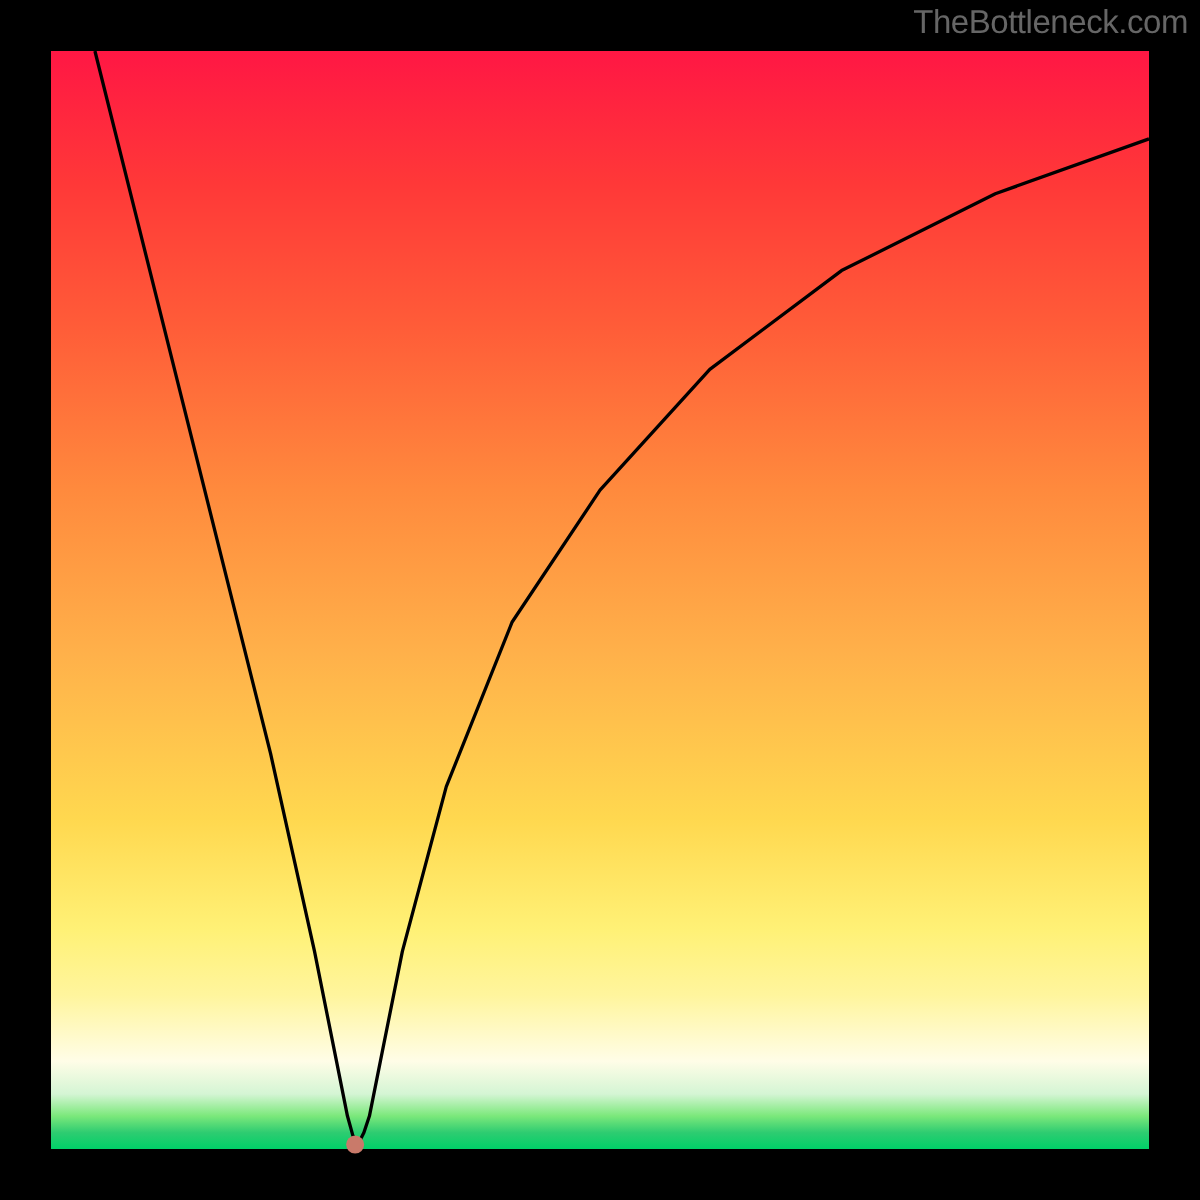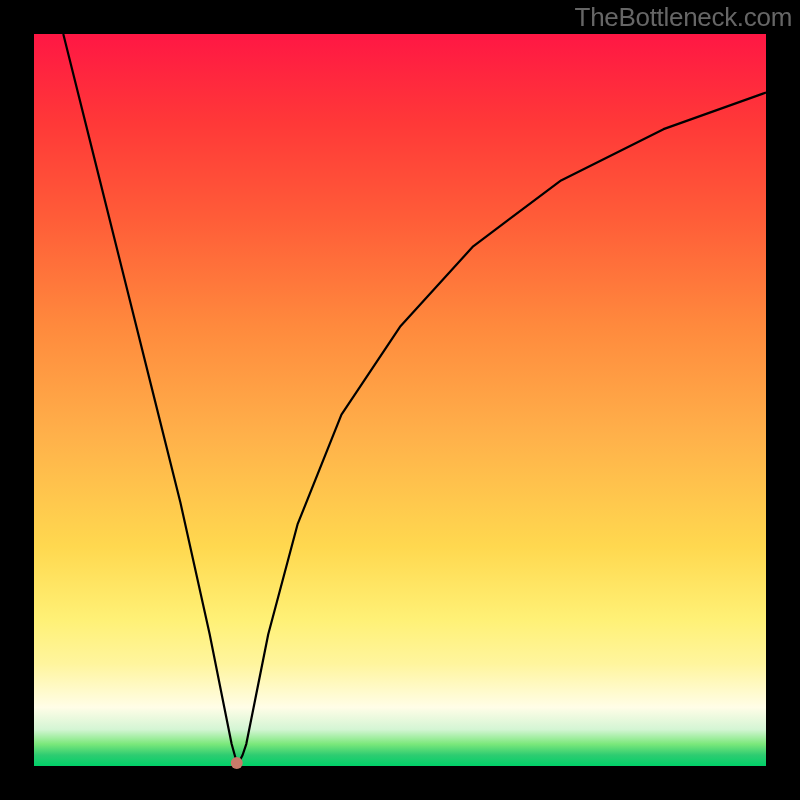--- a/index.html
+++ b/index.html
@@ -9,21 +9,21 @@
     background: #000;
     position: relative;
     overflow: hidden;
     font-family: Arial, Helvetica, sans-serif;
   }
   .watermark {
     position: absolute;
     top: 2px;
     right: 8px;
     color: #666;
-    font-size: 26px;
+    font-size: 22px;
     font-weight: 500;
     z-index: 10;
     letter-spacing: -0.3px;
   }
   .plot {
     position: absolute;
     left: 34px;
     top: 34px;
     width: 732px;
     height: 732px;

